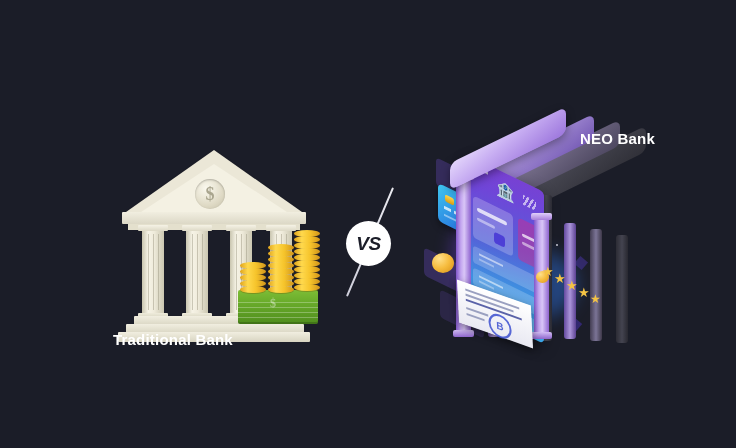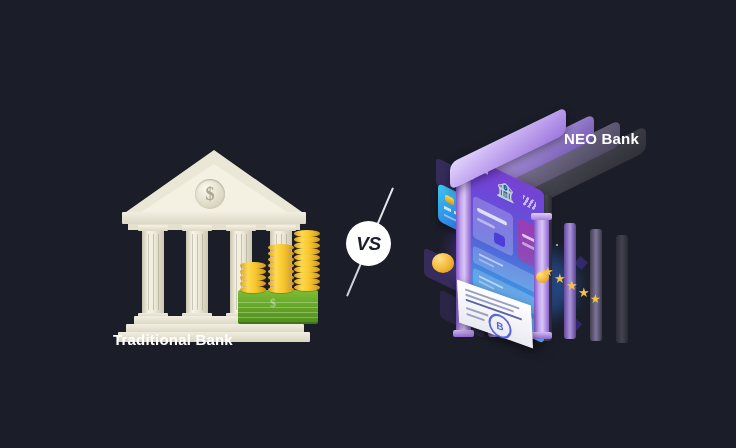--- a/index.html
+++ b/index.html
@@ -512,15 +512,15 @@
     <div class="sphere" style="left:2px; top:128px; width:22px; height:20px;"></div>
     <div class="sphere" style="left:106px; top:146px; width:13px; height:12px;"></div>
 
     <div class="star" style="left:112px; top:140px; font-size:13px;">★</div>
     <div class="star" style="left:124px; top:147px; font-size:13px;">★</div>
     <div class="star" style="left:136px; top:154px; font-size:13px;">★</div>
     <div class="star" style="left:148px; top:161px; font-size:13px;">★</div>
     <div class="star" style="left:160px; top:168px; font-size:12px;">★</div>
   </div>
 
-  <div class="abs label" style="left:564px; top:130px;">NEO Bank</div>
+  <div class="abs label" style="left:580px; top:130px;">NEO Bank</div>
 
 </div>
 
 </body></html>

